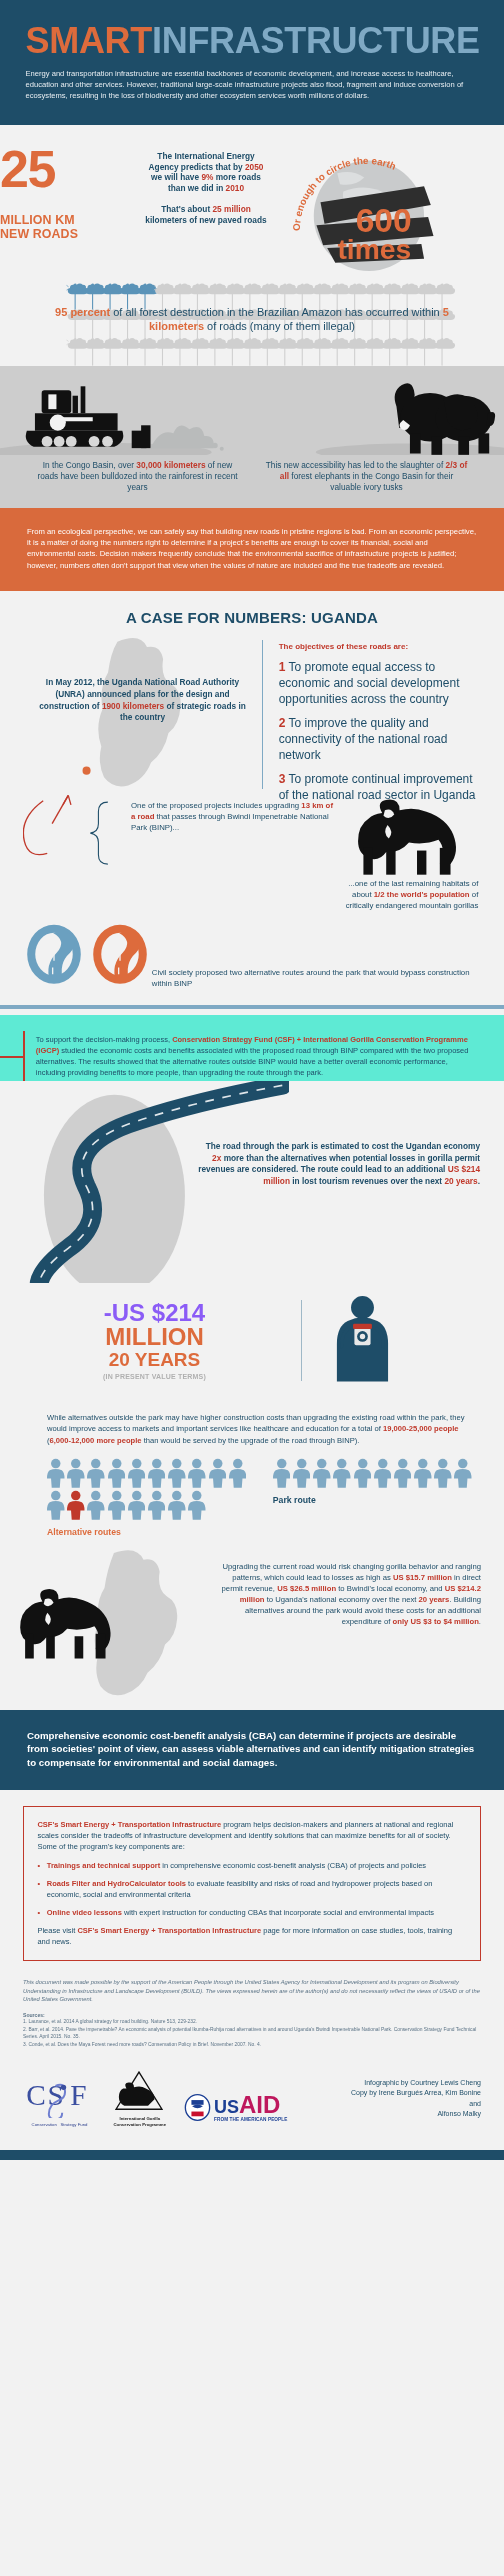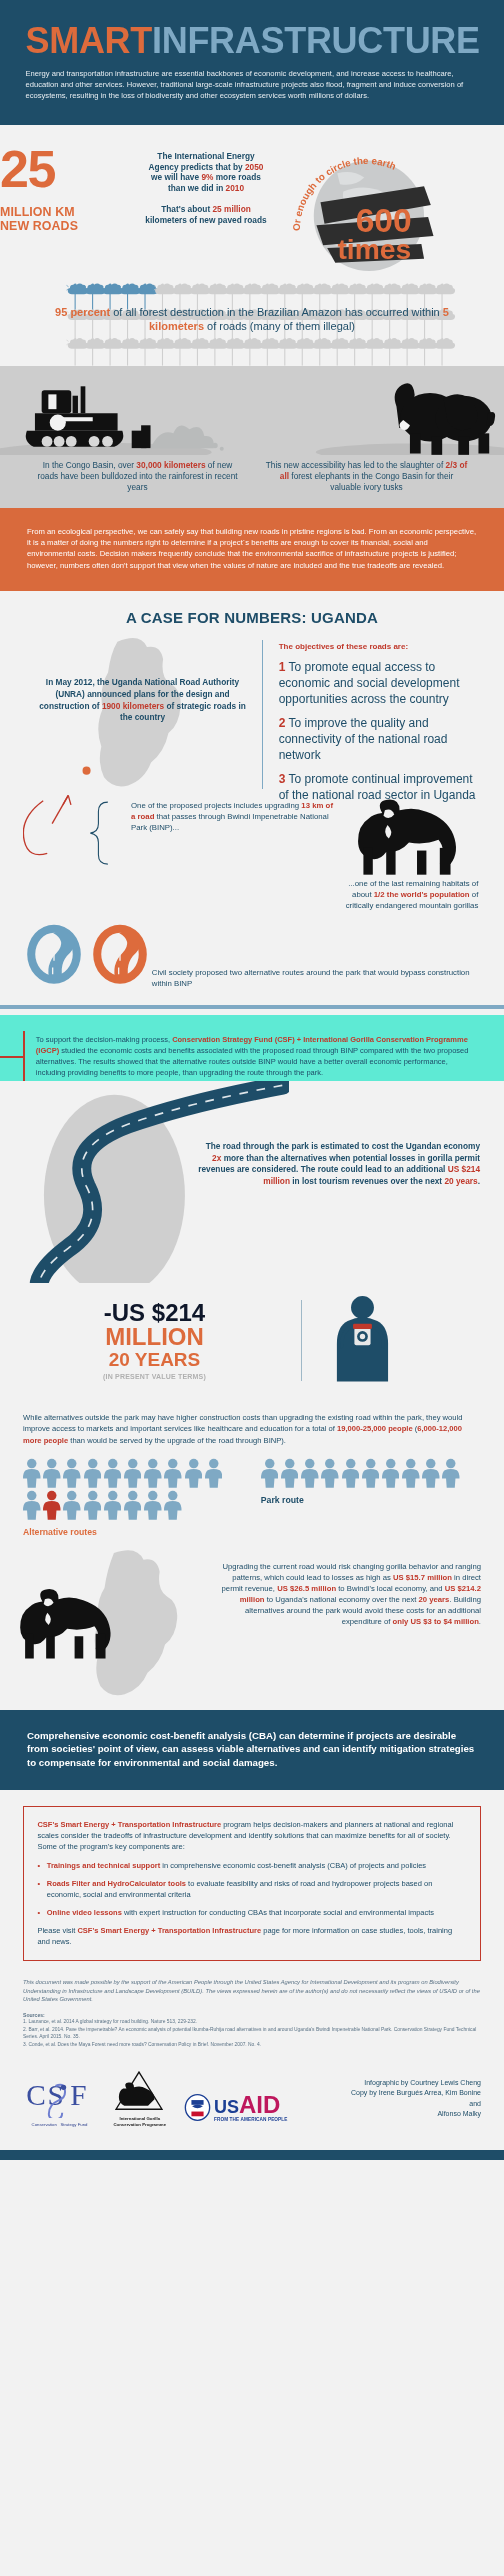--- a/index.html
+++ b/index.html
@@ -16,21 +16,21 @@
   .hdr { background:#1e4d68; padding:23px 25.5px 24px 25.5px; }
   .hdr-title { font-size:36px; font-weight:bold; letter-spacing:-0.3px; line-height:1; }
   .hdr-title .a { color:#dd6b3c; }
   .hdr-title .b { color:#7fa9c4; }
   .hdr-sub { color:#e8eef2; font-size:7.6px; line-height:1.45; margin-top:9.4px; max-width:457px; }
 
   
   .sec-25 { background:#f2f2f2; padding:17.5px 0 9.4px 0; display:flex; align-items:flex-start; }
   .big25-wrap { width:144px; text-align:left; padding-top:4px; }
   .big25 { color:#dd6b3c; font-size:52px; font-weight:bold; line-height:0.88; letter-spacing:-1.3px; }
-  .big25-l1 { color:#dd6b3c; font-size:12.4px; font-weight:bold; letter-spacing:0.1px; margin-top:12px; }
+  .big25-l1 { color:#dd6b3c; font-size:12.4px; font-weight:bold; letter-spacing:0.1px; margin-top:20px; }
   .big25-l2 { color:#dd6b3c; font-size:12.4px; font-weight:bold; letter-spacing:0.1px; }
   .iea-wrap { width:124px; text-align:center; padding-top:8px; }
   .iea-p { font-size:8.3px; font-weight:bold; color:#1e4d68; line-height:1.28; }
   .iea-p b { color:#c0392b; }
   .iea-p2 { font-size:8.3px; font-weight:bold; color:#1e4d68; line-height:1.28; margin-top:10.8px; }
   .iea-p2 b { color:#c0392b; }
   .globe-wrap { width:228px; position:relative; height:124px; }
 
   
   .sec-amz { background:#f2f2f2; position:relative; padding:5.4px 0 0 0; }
@@ -83,29 +83,29 @@
   .study-box p { font-size:7.5px; line-height:1.48; color:#1e4d68; }
   .study-box b { color:#c0392b; font-weight:bold; }
 
   
   .sec-road { background:#f2f2f2; position:relative; padding:10.8px 0 0 0; min-height:202px; }
   .road-text { position:absolute; right:24px; top:60px; width:282px; text-align:right; font-size:8.3px; font-weight:bold; line-height:1.4; color:#1e4d68; z-index:4; }
   .road-text b { color:#c0392b; }
 
   .sec-214 { background:#f2f2f2; display:flex; align-items:center; padding:6.7px 0 16px 0; }
   .m214 { width:289px; text-align:center; padding-left:20px; }
-  .m214 .l1 { color:#0f172a; font-size:24px; font-weight:bold; line-height:1.02; }
+  .m214 .l1 { color:#8b5cf6; font-size:24px; font-weight:bold; line-height:1.02; }
   .m214 .l2 { color:#dd6b3c; font-size:24px; font-weight:bold; line-height:1.02; }
   .m214 .l3 { color:#dd6b3c; font-size:19px; font-weight:bold; line-height:1.1; }
   .m214 .l4 { color:#b0b0b0; font-size:7px; font-weight:bold; margin-top:2px; letter-spacing:0.2px; }
   .vline { width:1.3px; height:81px; background:#9fb8c7; margin:0 12px; }
   .tourist-wrap { flex:1; position:relative; height:101px; }
 
   
-  .sec-people { background:#f2f2f2; padding:5.4px 23px 12px 23px; }
+  .sec-people { background:#f2f2f2; padding:5.4px 23px 12px 23px;margin-left:24px; }
   .people-intro { font-size:7.6px; line-height:1.48; color:#1e4d68; margin-bottom:12px; }
   .people-intro b { color:#c0392b; font-weight:bold; }
   .people-cols { display:flex; }
   .people-col { flex:1; }
   .people-col.right { padding-left:17.5px; }
   .pgrid { display:flex; flex-wrap:wrap; gap:2px 2.7px; max-width:202px; }
   .plabel { font-weight:bold; font-size:8.7px; margin-top:6.7px; }
   .plabel.alt { color:#dd6b3c; }
   .plabel.park { color:#1e4d68; }
 

